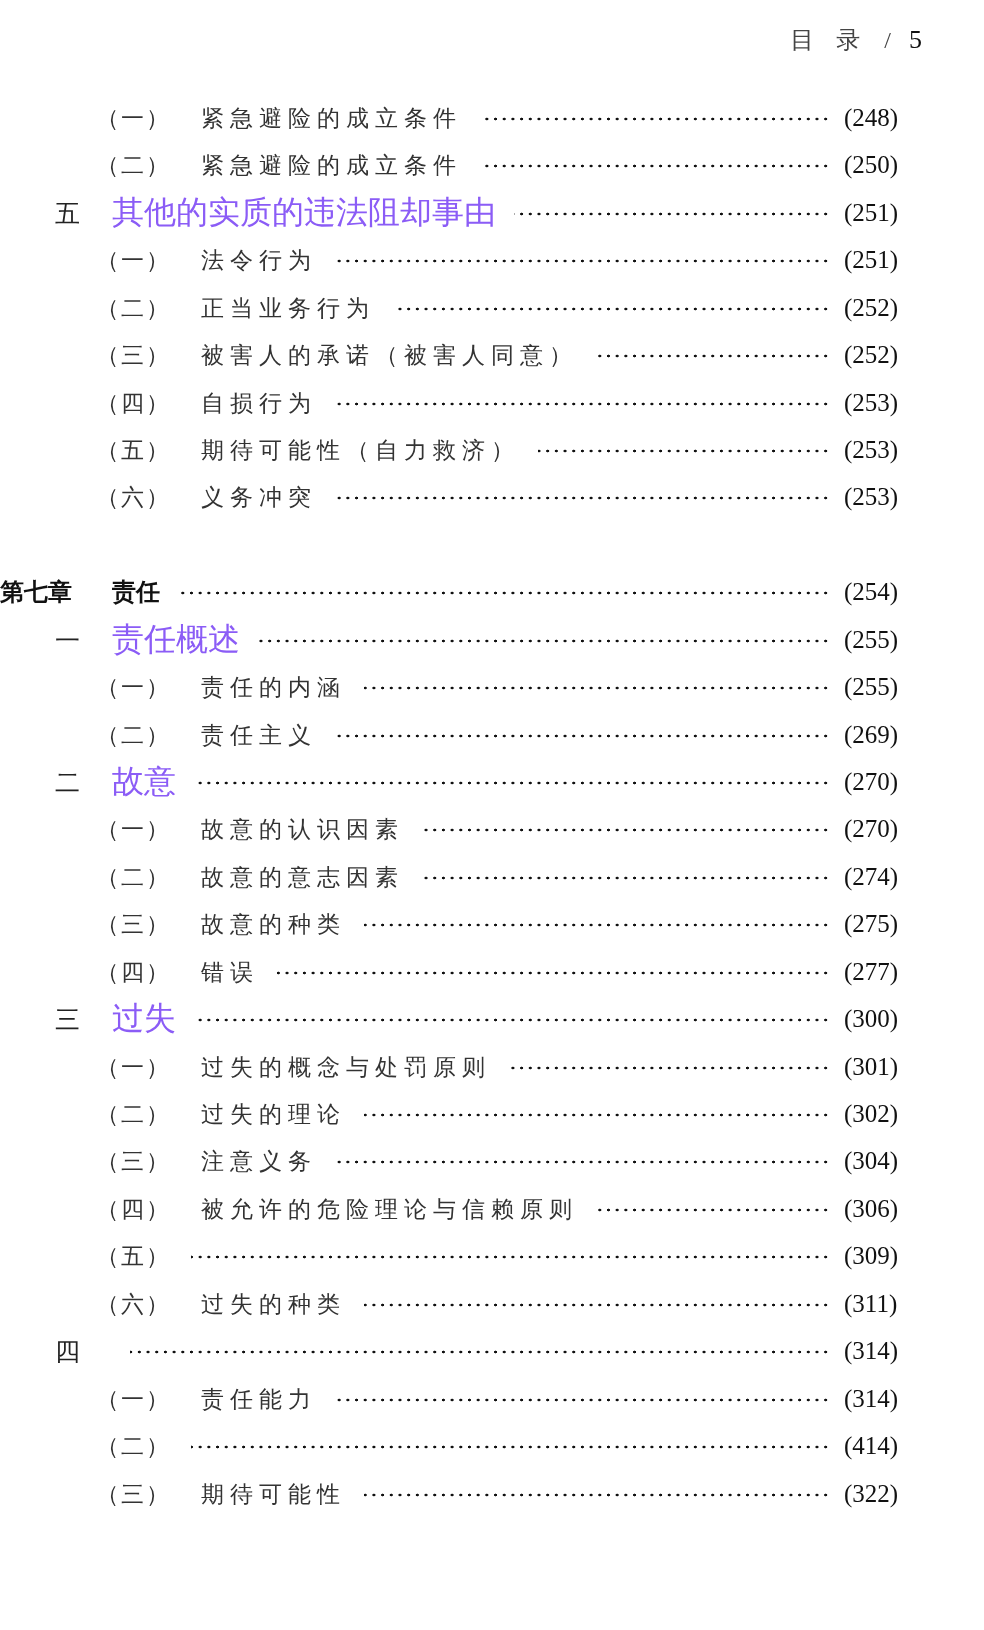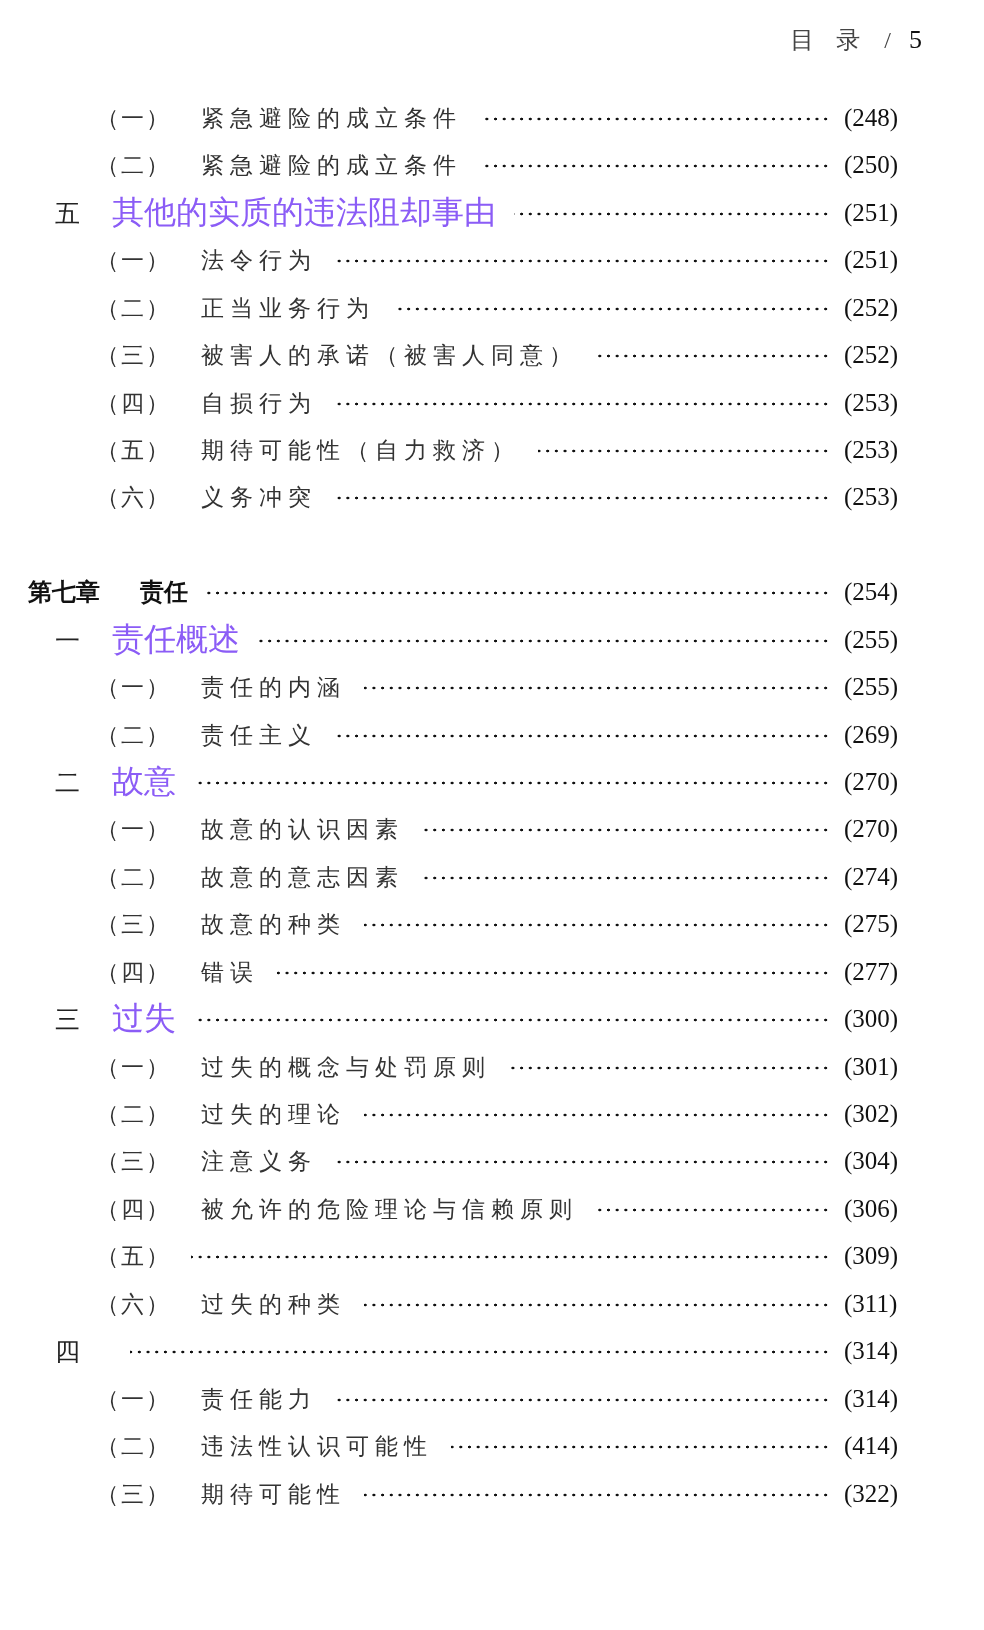--- a/index.html
+++ b/index.html
@@ -80,21 +80,21 @@
   .toc-row .page {
     font-family: "Liberation Serif", serif;
     font-size: 25px;
     color: #111;
     width: 74px;
     margin-right: 66px;
     white-space: nowrap;
   }
 
   
-  .lvl-0 .label { padding-left: 28px; }
+  .lvl-0 .label { }
   .lvl-0 .num, .lvl-0 .title {
     font-family: "DejaVu Sans", "Liberation Sans", sans-serif;
     font-weight: bold;
     font-size: 24px;
     color: #111;
   }
   .lvl-0 .num { width: 112px; }
 
   
   .lvl-1 .label { padding-left: 55px; }
@@ -349,21 +349,20 @@
     <span class="label">
         <span class="num">（一）</span>
         <span class="title">责任能力</span>
       </span>
     <span class="leader"></span>
     <span class="page">(<span>314</span>)</span>
   </div>
   <div class="toc-row lvl-2" style="top:1426px">
     <span class="label">
         <span class="num">（二）</span>
-        <span class="title">违法性认识可能性</span>
       </span>
     <span class="leader"></span>
     <span class="page">(<span>414</span>)</span>
   </div>
   <div class="toc-row lvl-2" style="top:1474px">
     <span class="label">
         <span class="num">（三）</span>
         <span class="title">期待可能性</span>
       </span>
     <span class="leader"></span>

